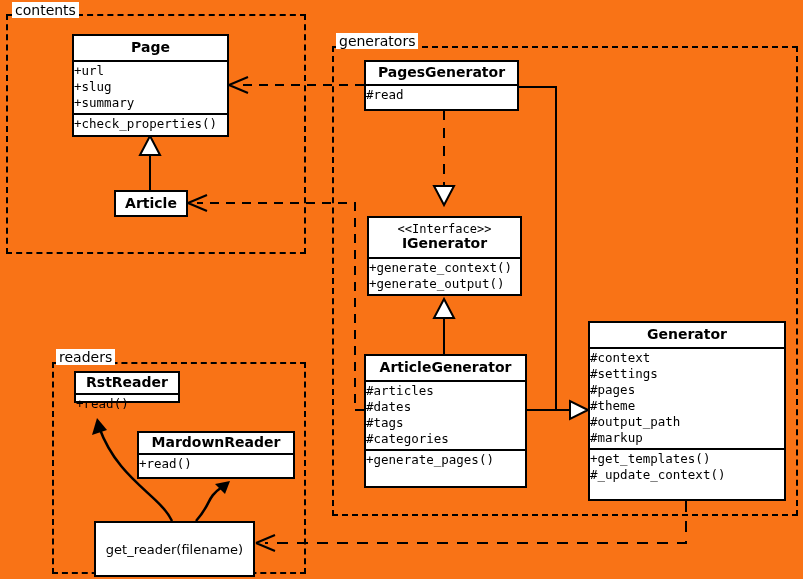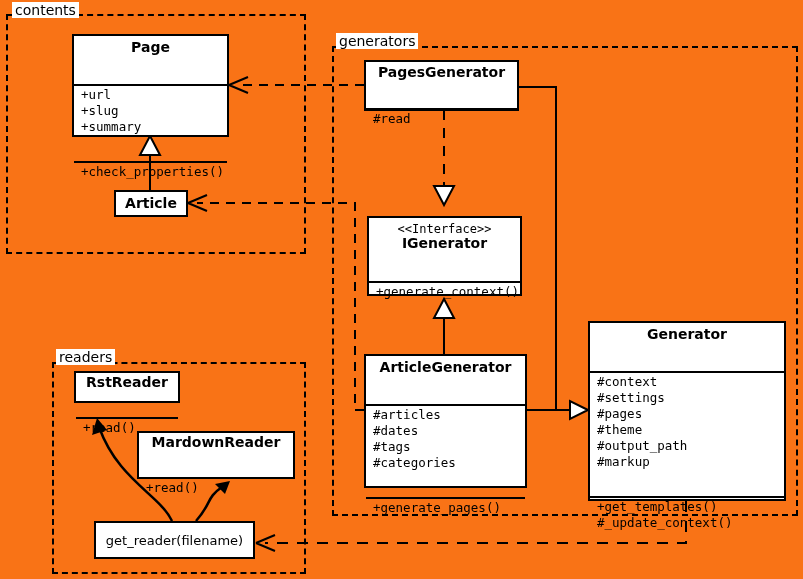--- a/index.html
+++ b/index.html
@@ -13,21 +13,21 @@
   .pkg .pkg-label{position:absolute;font-size:14px;color:#000;
                   background:#fff;padding:0 3px;white-space:nowrap;}
 
   
   .cls{position:absolute;box-sizing:border-box;border:2px solid #000;background:#fff;}
   .cls .name{font-weight:bold;font-size:14px;text-align:center;padding:4px 4px 5px;
              line-height:1.1;color:#000;}
   .cls .stereo{font-weight:normal;font-size:12px;text-align:center;
                font-family:"DejaVu Sans Mono",monospace;display:block;line-height:1.2;}
   .cls .sep{border-top:2px solid #000;}
-  .cls .comp{padding:1px 7px 2px;margin-top:24px;}
+  .cls .comp{padding:1px 0 2px;}
   .cls .mem{font-family:"DejaVu Sans Mono",monospace;font-size:12.5px;
             line-height:16px;color:#000;white-space:nowrap;}
   .plain{position:absolute;box-sizing:border-box;border:2px solid #000;background:#fff;
          display:flex;align-items:center;justify-content:center;
          font-size:13px;color:#000;}
   svg.ov{position:absolute;left:0;top:0;width:803px;height:579px;
          pointer-events:none;overflow:visible;}
 </style>
 </head>
 <body>
@@ -136,20 +136,21 @@
     </div>
   </div>
 
   <div class="cls" style="left:367px;top:216px;width:155px;height:80px;">
     <div class="name" style="padding:4px 4px 5px;">
       <span class="stereo">&lt;&lt;Interface&gt;&gt;</span>
       <span>IGenerator</span>
     </div>
     <div class="sep comp">
       <div class="mem">+generate_context()</div>
+      <div class="mem">+generate_output()</div>
     </div>
   </div>
 
   <div class="cls" style="left:364px;top:354px;width:163px;height:134px;">
     <div class="name">ArticleGenerator</div>
     <div class="sep comp">
       <div class="mem">#articles</div>
       <div class="mem">#dates</div>
       <div class="mem">#tags</div>
       <div class="mem">#categories</div>
@@ -182,17 +183,17 @@
     </div>
   </div>
 
   <div class="cls" style="left:137px;top:431px;width:158px;height:48px;">
     <div class="name" style="padding:2px 4px 3px;">MardownReader</div>
     <div class="sep comp">
       <div class="mem">+read()</div>
     </div>
   </div>
 
-  <div class="plain" style="left:94px;top:521px;width:161px;height:38px;">
+  <div class="plain" style="left:94px;top:521px;width:161px;height:56px;">
     <span>get_reader(filename)</span>
   </div>
 
 </div>
 
 </body></html>

